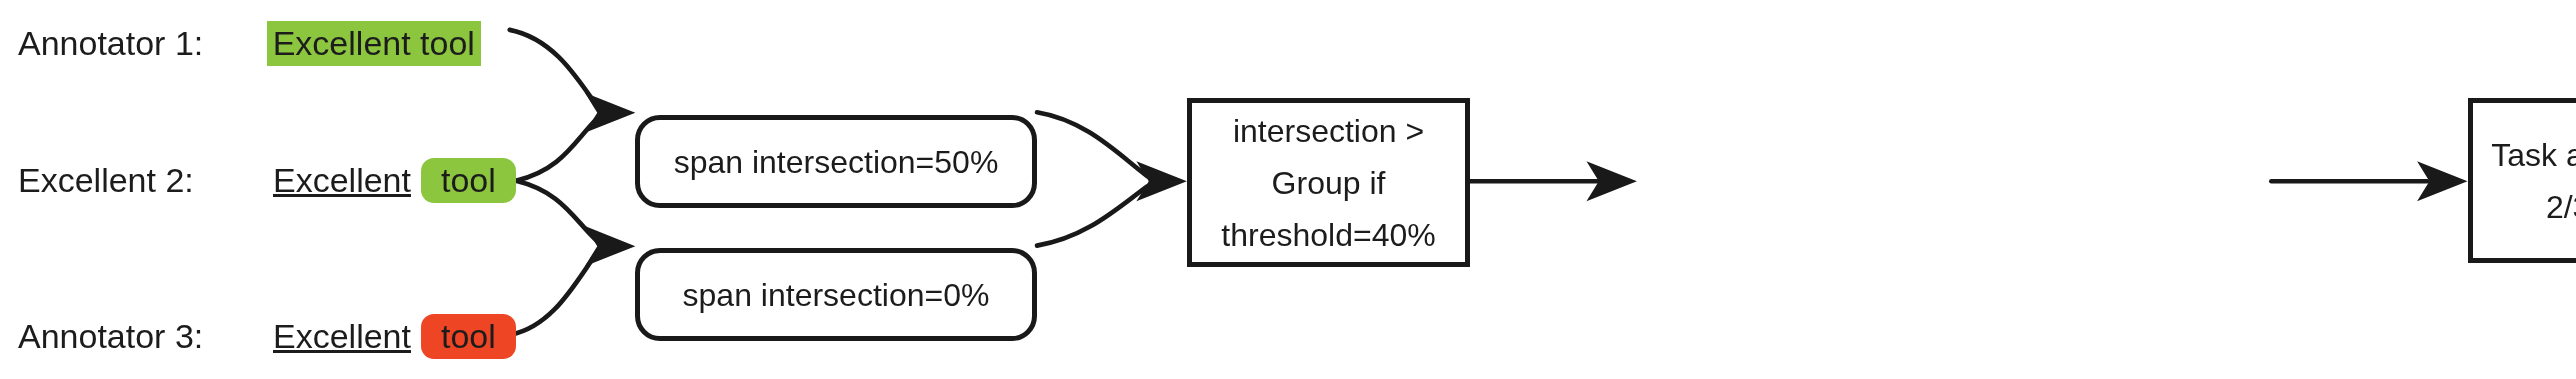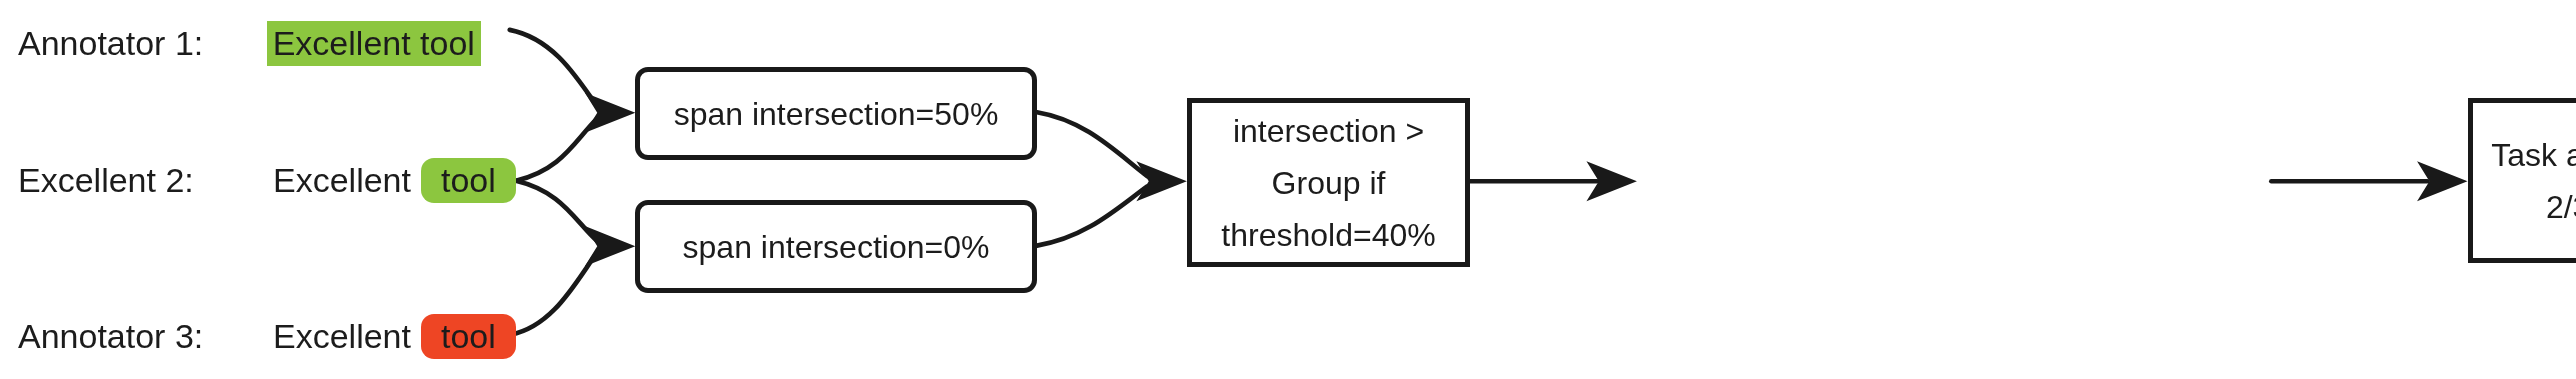--- a/index.html
+++ b/index.html
@@ -3,31 +3,31 @@
 <meta charset="utf-8">
 <style>
   html,body{margin:0;padding:0;background:#ffffff;}
   .canvas{
     position:relative;width:2797px;height:379px;background:#ffffff;overflow:hidden;
     font-family:"Liberation Sans", sans-serif;color:#1c1c1c;
   }
   .wires{position:absolute;left:0;top:0;width:2797px;height:379px;}
   .row{position:absolute;left:0;width:100%;height:45px;line-height:45px;font-size:34px;}
   .lbl{position:absolute;left:18px;white-space:nowrap;}
-  .txt{position:absolute;white-space:nowrap;}
+  .txt{position:absolute;white-space:nowrap;text-decoration:underline;}
   .hl{display:inline-block;height:45px;line-height:45px;padding:0 5.7px;}
   .hl.green{background:#8cc63f;}
   .hl.red{background:#ee4524;}
   .hl.word{margin-left:10px;padding:0 20px;border-radius:13px;}
   .node{
     position:absolute;background:#ffffff;border:5.7px solid #191919;box-sizing:border-box;
     display:flex;flex-direction:column;align-items:center;justify-content:center;
     text-align:center;font-size:32px;color:#1c1c1c;
   }
-  .node.round{border-radius:13px;}
+  .node.round{border-radius:25px;margin-top:48px;}
   .node .line{line-height:52px;white-space:nowrap;}
   .node.left-align{align-items:flex-start;text-align:left;padding-left:12.4px;}
 </style>
 </head>
 <body>
 
 <div class="canvas">
 
   <svg class="wires" viewBox="0 0 5428 736">
     <g fill="none" stroke="#191919" stroke-width="9" stroke-linecap="round">

